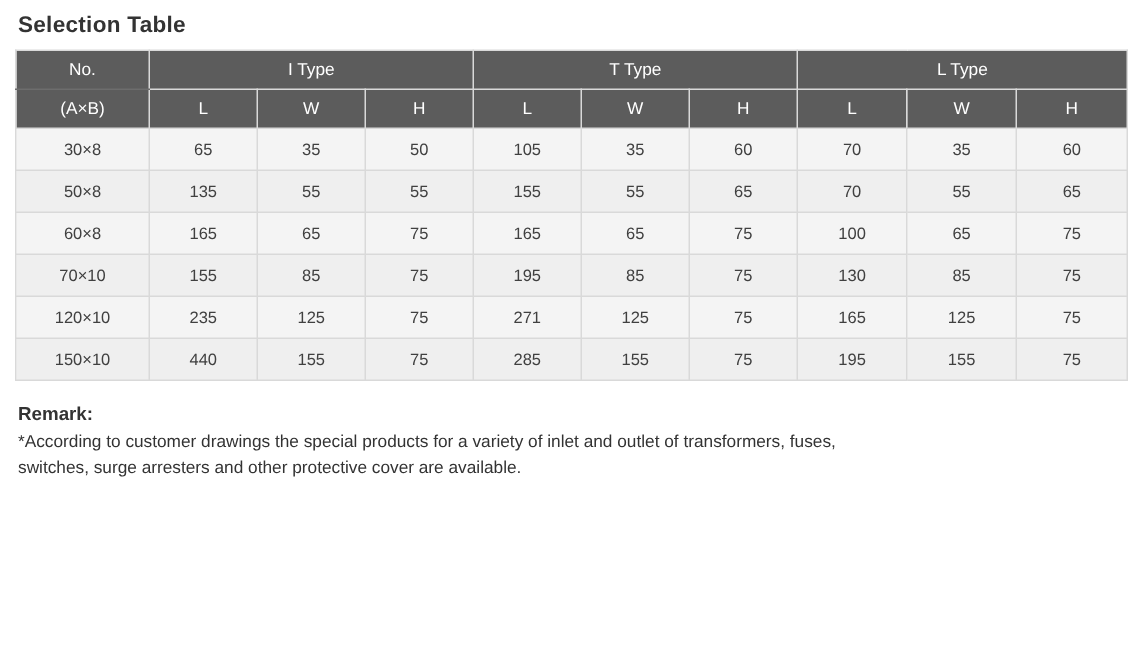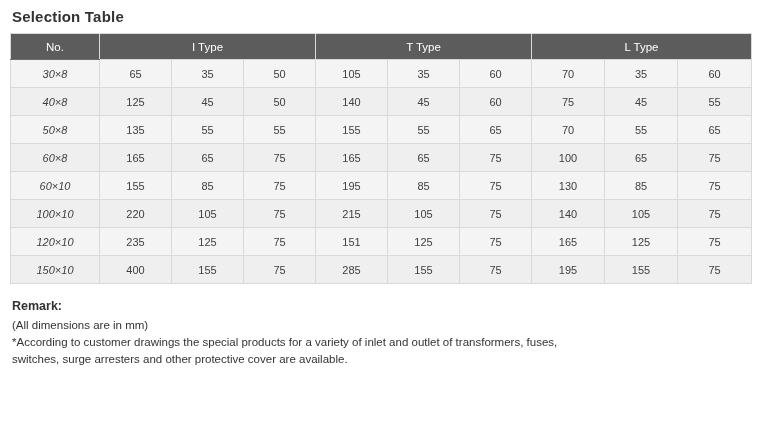--- a/index.html
+++ b/index.html
@@ -53,21 +53,20 @@
   }
   tbody td {
     height: 27px;
     background: #f2f2f2;
     color: #404040;
     font-size: 11px;
   }
   tbody tr td.rowhead {
     background: #f2f2f2;
     color: #404040;
-    font-style: italic;
   }
   tbody tr:nth-child(odd) td {
     background: #f4f4f4;
   }
   tbody tr:nth-child(even) td {
     background: #efefef;
   }
   .num {
     font-size: 11px;
   }
@@ -110,48 +109,48 @@
       <col style="width:73px">
         <col style="width:73px">
         <col style="width:74px">
     </colgroup>
     <thead>
       <tr>
         <th class="grpno">No.</th>
         <th colspan="3">I Type</th>
         <th colspan="3">T Type</th>
         <th colspan="3">L Type</th>
+      </tr>
+      <tr>
+        <th>(A×B)</th>
+        <th>L</th>
+        <th>W</th>
+        <th>H</th>
+        <th>L</th>
+        <th>W</th>
+        <th>H</th>
+        <th>L</th>
+        <th>W</th>
+        <th>H</th>
       </tr>
     </thead>
     <tbody>
       <tr>
         <td class="rowhead">30×8</td>
         <td class="num">65</td>
         <td class="num">35</td>
         <td class="num">50</td>
         <td class="num">105</td>
         <td class="num">35</td>
         <td class="num">60</td>
         <td class="num">70</td>
         <td class="num">35</td>
         <td class="num">60</td>
       </tr>
       <tr>
-        <td class="rowhead">40×8</td>
-        <td class="num">125</td>
-        <td class="num">45</td>
-        <td class="num">50</td>
-        <td class="num">140</td>
-        <td class="num">45</td>
-        <td class="num">60</td>
-        <td class="num">75</td>
-        <td class="num">45</td>
-        <td class="num">55</td>
-      </tr>
-      <tr>
         <td class="rowhead">50×8</td>
         <td class="num">135</td>
         <td class="num">55</td>
         <td class="num">55</td>
         <td class="num">155</td>
         <td class="num">55</td>
         <td class="num">65</td>
         <td class="num">70</td>
         <td class="num">55</td>
         <td class="num">65</td>
@@ -162,69 +161,56 @@
         <td class="num">65</td>
         <td class="num">75</td>
         <td class="num">165</td>
         <td class="num">65</td>
         <td class="num">75</td>
         <td class="num">100</td>
         <td class="num">65</td>
         <td class="num">75</td>
       </tr>
       <tr>
-        <td class="rowhead">60×10</td>
+        <td class="rowhead">70×10</td>
         <td class="num">155</td>
         <td class="num">85</td>
         <td class="num">75</td>
         <td class="num">195</td>
         <td class="num">85</td>
         <td class="num">75</td>
         <td class="num">130</td>
         <td class="num">85</td>
-        <td class="num">75</td>
-      </tr>
-      <tr>
-        <td class="rowhead">100×10</td>
-        <td class="num">220</td>
-        <td class="num">105</td>
-        <td class="num">75</td>
-        <td class="num">215</td>
-        <td class="num">105</td>
-        <td class="num">75</td>
-        <td class="num">140</td>
-        <td class="num">105</td>
         <td class="num">75</td>
       </tr>
       <tr>
         <td class="rowhead">120×10</td>
         <td class="num">235</td>
         <td class="num">125</td>
         <td class="num">75</td>
-        <td class="num">151</td>
+        <td class="num">271</td>
         <td class="num">125</td>
         <td class="num">75</td>
         <td class="num">165</td>
         <td class="num">125</td>
         <td class="num">75</td>
       </tr>
       <tr>
         <td class="rowhead">150×10</td>
-        <td class="num">400</td>
+        <td class="num">440</td>
         <td class="num">155</td>
         <td class="num">75</td>
         <td class="num">285</td>
         <td class="num">155</td>
         <td class="num">75</td>
         <td class="num">195</td>
         <td class="num">155</td>
         <td class="num">75</td>
       </tr>
     </tbody>
   </table>
 
   <div class="remark">
     <div class="rtitle">Remark:</div>
-    <div class="rline">(All dimensions are in mm)</div>
     <div class="rwrap">*According to customer drawings the special products for a variety of inlet and outlet of transformers, fuses, switches, surge arresters and other protective cover  are available.</div>
   </div>
 
 </div>
 
 </body></html>

